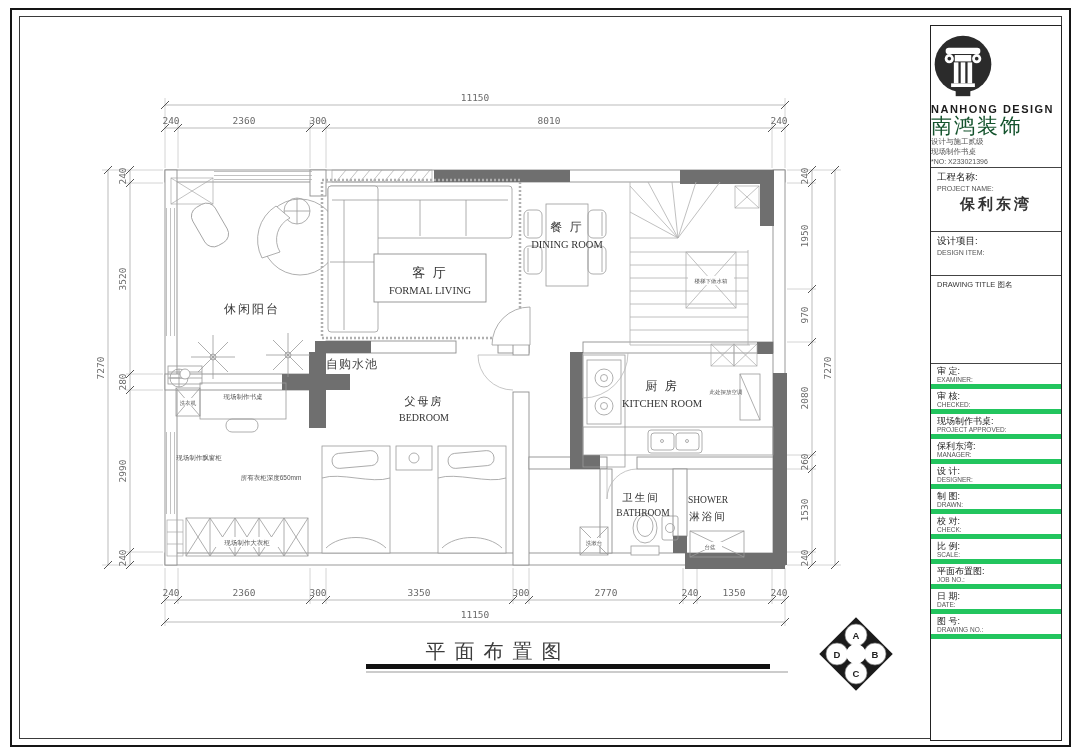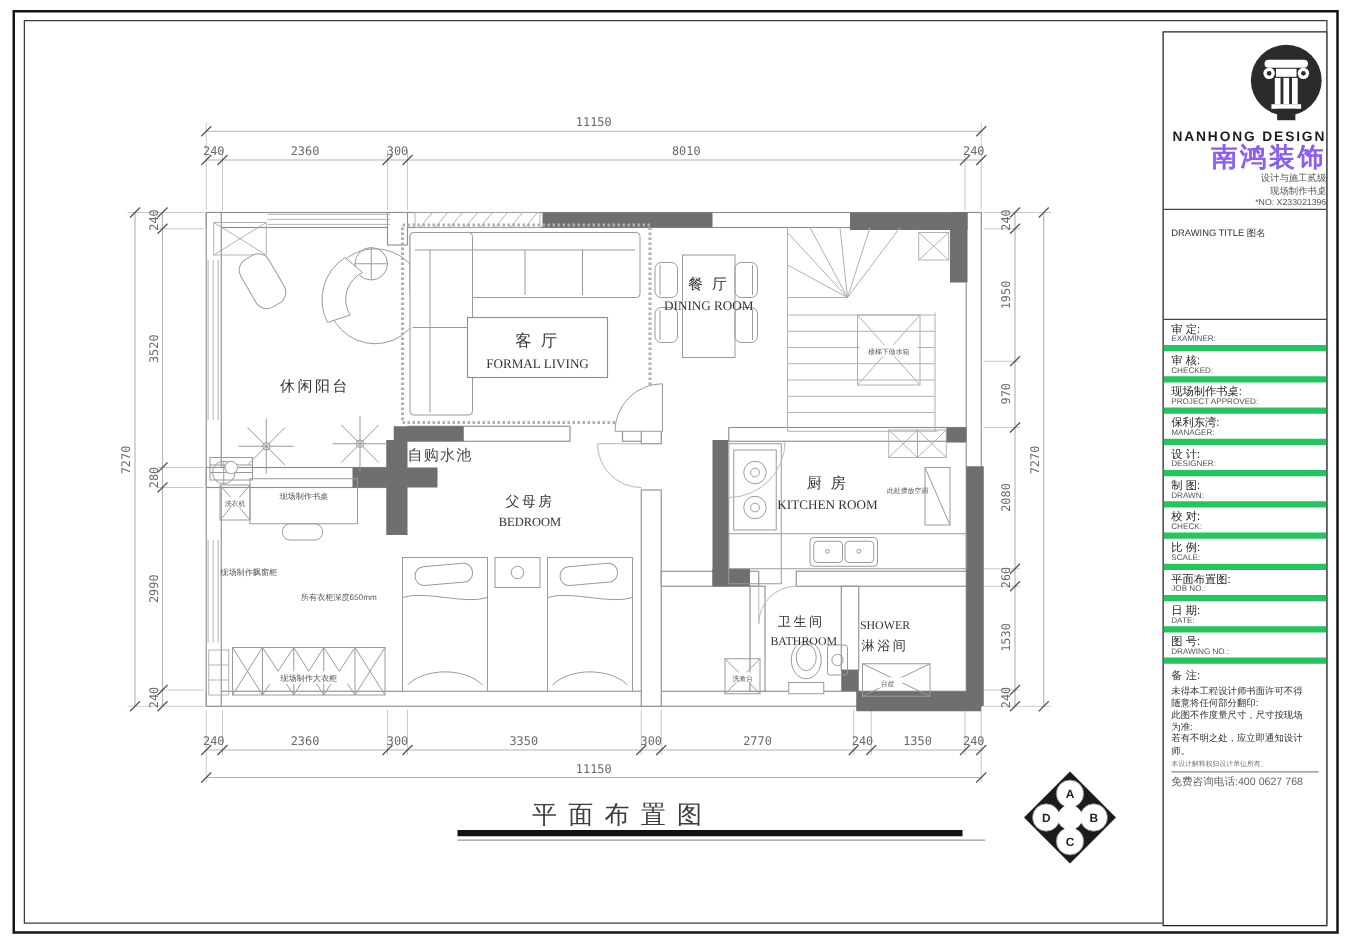--- a/index.html
+++ b/index.html
@@ -14,28 +14,28 @@
   .ren{font:10.5px "Liberation Serif",serif;fill:#333}
   .ann{font:6.5px "Liberation Sans",sans-serif;fill:#555}
   .ann-big{font:12px "Liberation Sans",sans-serif;fill:#444;letter-spacing:1px}
   .tiny{font:5.5px "Liberation Sans",sans-serif;fill:#555}
   .ftitle{font:20px "Liberation Sans",sans-serif;fill:#3d3d3d;letter-spacing:9px}
   .cmp{font:bold 9.5px "Liberation Sans",sans-serif;fill:#222;text-anchor:middle}
   
   .tblock{position:absolute;left:930px;top:25px;width:132px;height:716px;border:1.5px solid #222;
           background:#fff;display:flex;flex-direction:column;box-sizing:border-box}
   .tblock *{box-sizing:border-box}
-  .tb-logo{height:142px;text-align:right;padding-top:8px;border-bottom:1.2px solid #444}
+  .tb-logo{height:142px;text-align:left;padding-top:8px;border-bottom:1.2px solid #444}
   .tb-brand-en{font-size:11px;font-weight:bold;letter-spacing:1.5px;color:#1c1c1c;margin-top:1px}
-  .tb-brand-cn{font-size:21px;font-weight:bold;color:#8b5cf6;letter-spacing:2px;line-height:1.05}
+  .tb-brand-cn{font-size:21px;font-weight:normal;color:#14532d;letter-spacing:2px;line-height:1.05}
   .tb-cert{font-size:7.5px;color:#555;line-height:1.3}
   .tb-certno{font-size:7px;color:#555;margin-top:1px}
   .tb-sec{border-bottom:1.2px solid #444;padding:3px 6px}
   .tb-sec .cn{font-size:9.5px;color:#222}
-  .tb-sec .en{font-size:7px;color:#555;margin-top:11px}
+  .tb-sec .en{font-size:7px;color:#555;margin-top:1px}
   .tb-project{height:64px}
   .tb-project .val{font:bold 15px "Liberation Serif",serif;text-align:center;margin-top:3px;letter-spacing:3px}
   .tb-item{height:44px}
   .tb-dtitle{height:88px}
   .tb-dtitle .en{font-size:7.5px;color:#333}
   .tb-row{height:25px;border-bottom:5px solid #22c55e;padding:2px 6px 0 6px}
   .tb-row .cn{font-size:9px;color:#222;line-height:1.15}
   .tb-row .en{font-size:6.5px;color:#555}
   .tb-notes{flex:1;padding:3px 6px 0 6px;font-size:8px;color:#333}
   .tb-notes .nlabel{font-size:9px;margin-bottom:1px}
@@ -350,21 +350,30 @@
       <rect x="22" y="54" width="26" height="4" fill="#fff"></rect>
       <rect x="27" y="58" width="16" height="10" fill="#2b2b2b"></rect>
     </svg>
     <div class="tb-brand-en">NANHONG DESIGN</div>
     <div class="tb-brand-cn">南鸿装饰</div>
     <div class="tb-cert">设计与施工贰级</div>
     <div class="tb-cert">现场制作书桌</div>
     <div class="tb-certno">*NO: X233021396</div>
   </div>
 
-
+  <div class="tb-sec tb-project">
+    <div class="cn">工程名称:</div>
+    <div class="en">PROJECT NAME:</div>
+    <div class="val">保利东湾</div>
+  </div>
+
+  <div class="tb-sec tb-item">
+    <div class="cn">设计项目:</div>
+    <div class="en">DESIGN ITEM:</div>
+  </div>
 
   <div class="tb-sec tb-dtitle">
     <div class="en">DRAWING TITLE 图名</div>
   </div>
 
   <div class="tb-row">
     <div class="cn">审  定:</div>
     <div class="en">EXAMINER:</div>
   </div>
   <div class="tb-row">
@@ -401,24 +410,13 @@
   </div>
   <div class="tb-row">
     <div class="cn">日  期:</div>
     <div class="en">DATE:</div>
   </div>
   <div class="tb-row">
     <div class="cn">图  号:</div>
     <div class="en">DRAWING NO.:</div>
   </div>
 
-  <div class="tb-notes">
-    <div class="nlabel">备  注:</div>
-    <div class="nline">未得本工程设计师书面许可不得</div>
-    <div class="nline">随意将任何部分翻印:</div>
-    <div class="nline">此图不作度量尺寸，尺寸按现场</div>
-    <div class="nline">为准:</div>
-    <div class="nline">若有不明之处，应立即通知设计</div>
-    <div class="nline">师。</div>
-    <div class="nfine">本设计解释权归设计单位所有。</div>
-    <div class="tb-hotline">免费咨询电话:400 0627 768</div>
-  </div>
 </div>
 
 </body></html>

